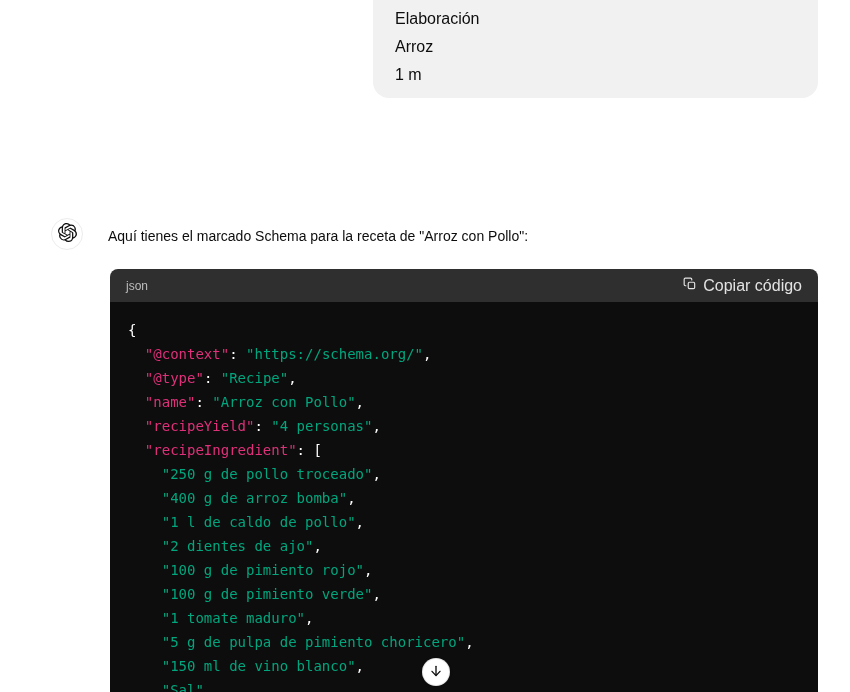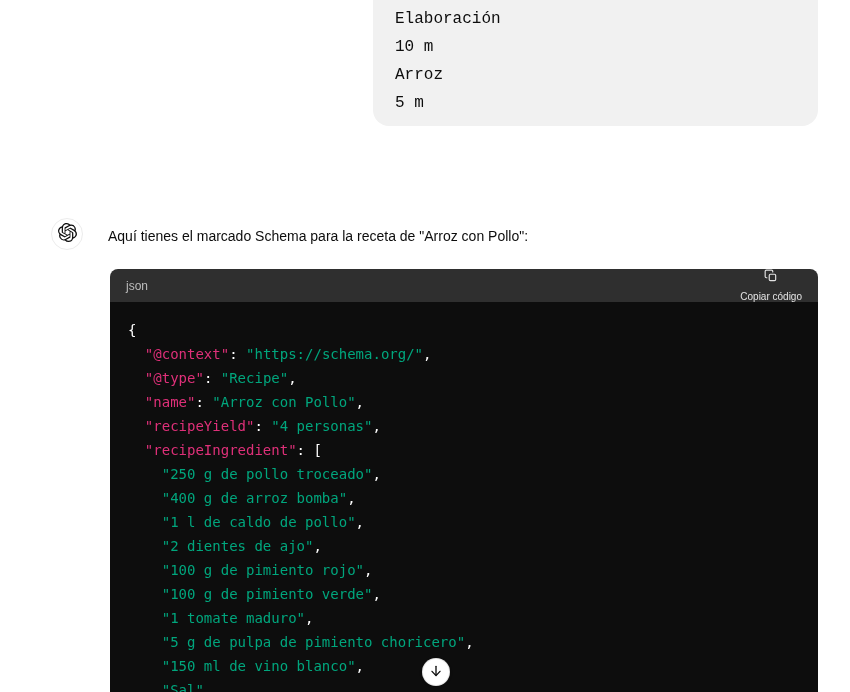--- a/index.html
+++ b/index.html
@@ -27,21 +27,20 @@
     box-sizing: border-box;
     background: var(--bubble-bg, #f1f1f1);
     border-radius: 16px;
     padding: 25px 22px 9px 22px;
     color: var(--text, #0d0d0d);
     font-size: 16px;
   }
   .user-bubble .bubble-line {
     line-height: 28px;
     height: 28px;
-    font-family: Liberation Mono, monospace;
   }
 
   
   .assistant-avatar {
     position: absolute;
     left: 51px;
     top: 218px;
     width: 32px;
     height: 32px;
     border-radius: 50%;
@@ -85,24 +84,23 @@
     font-size: 12px;
   }
   .copy-btn {
     display: flex;
     align-items: center;
     gap: 6px;
     background: none;
     border: none;
     padding: 0;
     color: #e3e3e3;
-    font-size: 10px;
+    font-size: 16px;
     font-family: "Liberation Sans", sans-serif;
     cursor: pointer;
-    flex-direction: column;
   }
   .copy-btn svg { width: 14px; height: 14px; }
 
   .code-body {
     background: var(--code-body-bg, #0d0d0d);
     padding: 16px 18px 18px 18px;
   }
   .code-line {
     font-family: "DejaVu Sans Mono", "Liberation Mono", monospace;
     font-size: 14px;
@@ -135,23 +133,22 @@
   }
   .scroll-down-btn svg { width: 16px; height: 16px; }
 </style>
 </head>
 <body>
 
 <div class="stage">
 
   <div class="user-bubble">
       <div class="bubble-line">Elaboración</div>
-      <div class="bubble-line">10 m</div>
       <div class="bubble-line">Arroz</div>
-      <div class="bubble-line">5 m</div>
+      <div class="bubble-line">1 m</div>
     </div>
 
   <div class="assistant-avatar">
     <span>
       <svg viewBox="0 0 24 24" fill="#0d0d0d" xmlns="http://www.w3.org/2000/svg">
           <path d="M22.2819 9.8211a5.9847 5.9847 0 0 0-.5157-4.9108 6.0462 6.0462 0 0 0-6.5098-2.9A6.0651 6.0651 0 0 0 4.9807 4.1818a5.9847 5.9847 0 0 0-3.9977 2.9 6.0462 6.0462 0 0 0 .7427 7.0966 5.98 5.98 0 0 0 .511 4.9107 6.051 6.051 0 0 0 6.5146 2.9001A5.9847 5.9847 0 0 0 13.2599 24a6.0557 6.0557 0 0 0 5.7718-4.2058 5.9894 5.9894 0 0 0 3.9977-2.9001 6.0557 6.0557 0 0 0-.7475-7.073zm-9.022 12.6081a4.4755 4.4755 0 0 1-2.8764-1.0408l.1419-.0804 4.7783-2.7582a.7948.7948 0 0 0 .3927-.6813v-6.7369l2.02 1.1686a.071.071 0 0 1 .038.052v5.5826a4.504 4.504 0 0 1-4.4945 4.4944zm-9.6607-4.1254a4.4708 4.4708 0 0 1-.5346-3.0137l.142.0852 4.783 2.7582a.7712.7712 0 0 0 .7806 0l5.8428-3.3685v2.3324a.0804.0804 0 0 1-.0332.0615L9.74 19.9502a4.4992 4.4992 0 0 1-6.1408-1.6464zM2.3408 7.8956a4.485 4.485 0 0 1 2.3655-1.9728V11.6a.7664.7664 0 0 0 .3879.6765l5.8144 3.3543-2.0201 1.1685a.0757.0757 0 0 1-.071 0l-4.8303-2.7865A4.504 4.504 0 0 1 2.3408 7.8956zm16.5963 3.8558L13.1038 8.364 15.1192 7.2a.0757.0757 0 0 1 .071 0l4.8303 2.7913a4.4944 4.4944 0 0 1-.6765 8.1042v-5.6772a.79.79 0 0 0-.407-.667zm2.0107-3.0231l-.142-.0852-4.7735-2.7818a.7759.7759 0 0 0-.7854 0L9.409 9.2297V6.8974a.0662.0662 0 0 1 .0284-.0615l4.8303-2.7866a4.4992 4.4992 0 0 1 6.6802 4.66zM8.3065 12.863l-2.02-1.1638a.0804.0804 0 0 1-.038-.0567V6.0742a4.4992 4.4992 0 0 1 7.3757-3.4537l-.142.0805L8.704 5.459a.7948.7948 0 0 0-.3927.6813zm1.0976-2.3654l2.602-1.4998 2.6069 1.4998v2.9994l-2.5974 1.4997-2.6067-1.4997z"></path>
         </svg>
     </span>
   </div>
 

